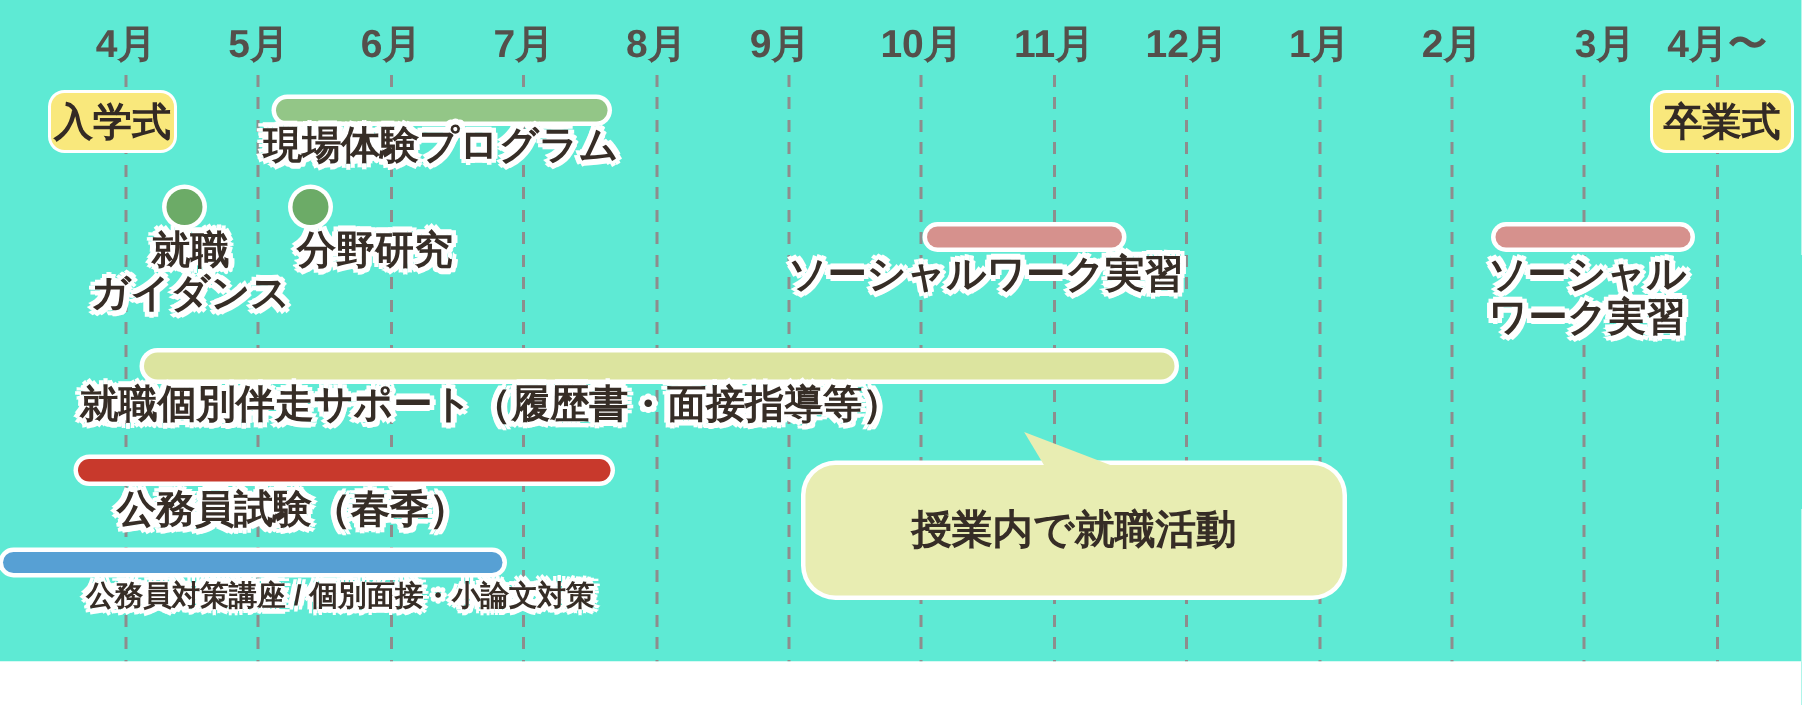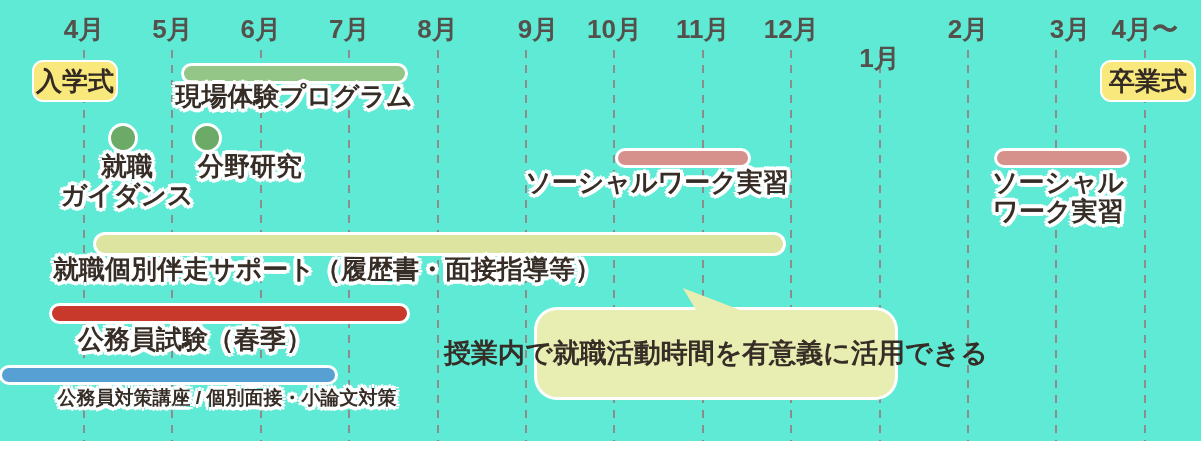--- a/index.html
+++ b/index.html
@@ -54,29 +54,29 @@
       <div class="month-label" style="left: 84px; top: 12px;">4月</div>
       <div class="gridline" style="left: 171.4px; top: 50px; height: 402px;"></div>
       <div class="month-label" style="left: 172.4px; top: 12px;">5月</div>
       <div class="gridline" style="left: 259.8px; top: 50px; height: 402px;"></div>
       <div class="month-label" style="left: 260.8px; top: 12px;">6月</div>
       <div class="gridline" style="left: 348.2px; top: 50px; height: 402px;"></div>
       <div class="month-label" style="left: 349.2px; top: 12px;">7月</div>
       <div class="gridline" style="left: 436.6px; top: 50px; height: 402px;"></div>
       <div class="month-label" style="left: 437.6px; top: 12px;">8月</div>
       <div class="gridline" style="left: 525px; top: 50px; height: 402px;"></div>
-      <div class="month-label" style="left: 538px; top: 12px;">9月</div>
+      <div class="month-label" style="left: 520px; top: 12px;">9月</div>
       <div class="gridline" style="left: 613.4px; top: 50px; height: 402px;"></div>
       <div class="month-label" style="left: 614.4px; top: 12px;">10月</div>
       <div class="gridline" style="left: 701.8px; top: 50px; height: 402px;"></div>
       <div class="month-label" style="left: 702.8px; top: 12px;">11月</div>
       <div class="gridline" style="left: 790.2px; top: 50px; height: 402px;"></div>
       <div class="month-label" style="left: 791.2px; top: 12px;">12月</div>
       <div class="gridline" style="left: 878.6px; top: 50px; height: 402px;"></div>
-      <div class="month-label" style="left: 879.6px; top: 12px; margin-top: 29px;">1月</div>
+      <div class="month-label" style="left: 879.6px; top: 12px;">1月</div>
       <div class="gridline" style="left: 967px; top: 50px; height: 402px;"></div>
       <div class="month-label" style="left: 968px; top: 12px; text-align: right;">2月</div>
       <div class="gridline" style="left: 1055.4px; top: 50px; height: 402px;"></div>
       <div class="month-label" style="left: 1037px; top: 12px; margin-left: 33px;">3月</div>
       <div class="gridline" style="left: 1143.8px; top: 50px; height: 402px;"></div>
       <div class="month-label" style="left: 1144.8px; top: 12px;">4月〜</div>
       <div class="bar" style="left: 184px; top: 65.5px; width: 221px; height: 15px; border-radius: 7.5px; background: rgb(147, 198, 135);"></div>
       <div class="bar-label" style="left: 294px; top: 82px;">現場体験プログラム</div>
       <div class="dot" style="left: 111px; top: 126px; height: 24px; width: 24px; background: rgb(108, 171, 103);"></div>
       <div class="bar-label" style="left: 127px; top: 152px;">就職
@@ -93,15 +93,14 @@
       <div class="bar-label" style="left: 195px; top: 325px;">公務員試験（春季）</div>
       <div class="bar" style="left: 2px; top: 368px; width: 333px; height: 14px; border-radius: 7px; background: rgb(87, 160, 212);"></div>
       <div class="bar-label" style="left: 227px; top: 387px; font-size: 19px;">公務員対策講座 / 個別面接・小論文対策</div>
       <div class="badge" style="left: 34px; top: 62px; width: 82px; height: 38px;">入学式</div>
       <div class="badge" style="left: 1102px; top: 62px; width: 92px; height: 38px;">卒業式</div>
     </div>
 
   <div class="bubble">
     <div class="bubble-tail"></div>
     <div class="bubble-line">授業内で就職活動</div>
-    <div class="bubble-line">時間を有意義に活用できる</div>
   </div>
 </div>
 
 </body></html>

